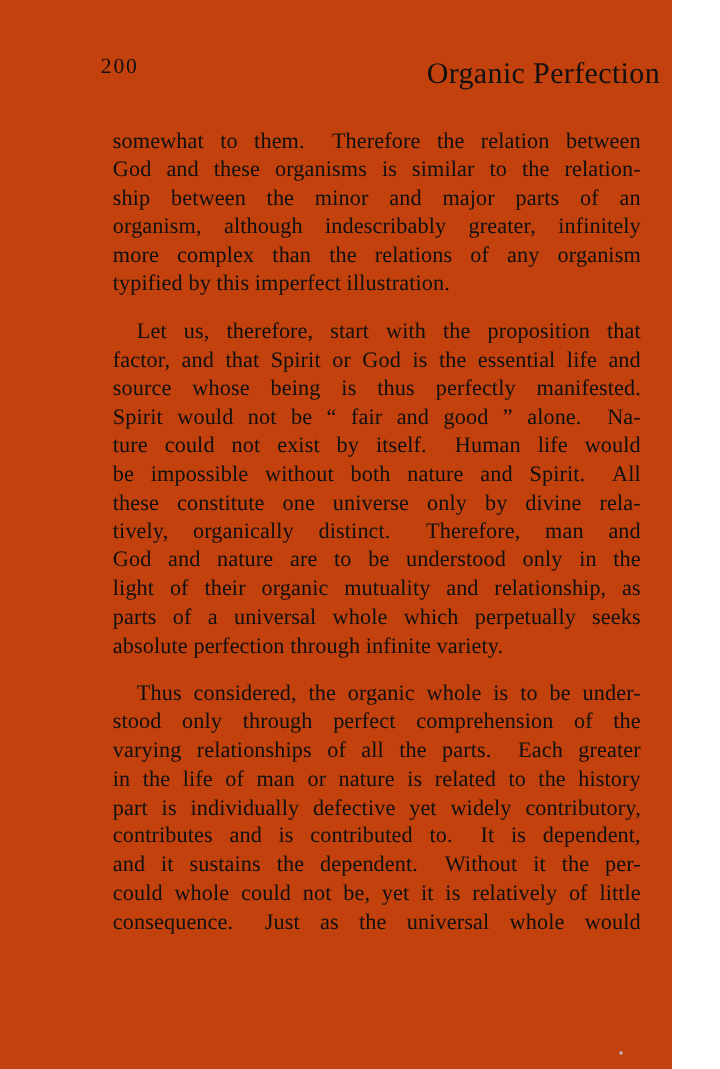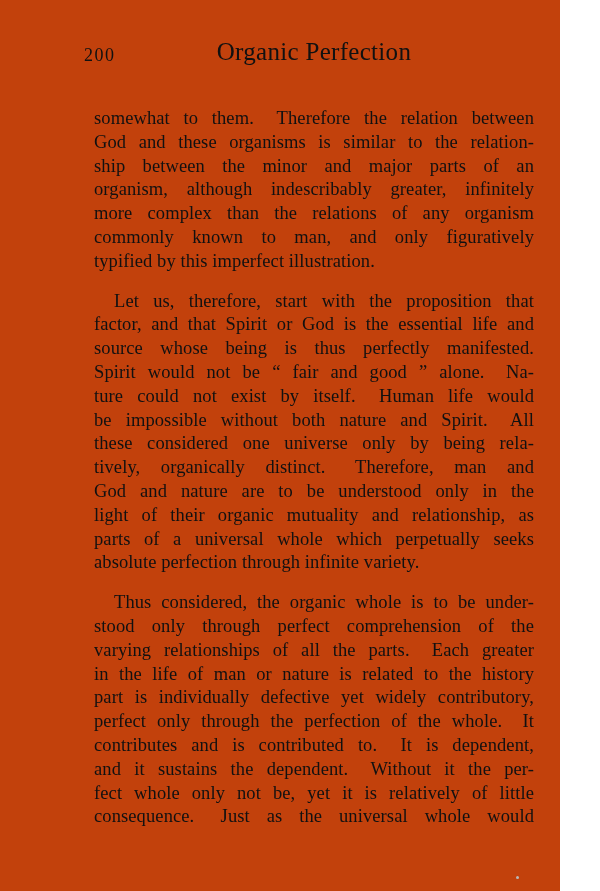--- a/index.html
+++ b/index.html
@@ -29,22 +29,22 @@
     top: 7px;
     font-size: 18px;
     letter-spacing: 1.5px;
     font-variant-numeric: oldstyle-nums;
   }
   .title {
     margin: 0;
     position: absolute;
     left: 0;
     right: 0;
-    top: 0;
-    text-align: center;
+    top: 10px;
+    text-align: right;
     font-size: 25px;
     font-weight: normal;
     letter-spacing: 0.3px;
   }
   .text-block {
     position: absolute;
     top: 91px;
     left: 78px;
     width: 472px;
     font-size: 18.5px;
@@ -78,45 +78,43 @@
     <h1 class="title">Organic Perfection</h1>
   </header>
 
   <main class="text-block">
       <div class="paragraph">
         <div class="line">somewhat to them.  Therefore the relation between</div>
         <div class="line">God and these organisms is similar to the relation-</div>
         <div class="line">ship between the minor and major parts of an</div>
         <div class="line">organism, although indescribably greater, infinitely</div>
         <div class="line">more complex than the relations of any organism</div>
-        <div class="line">commonly known to man, and only figuratively</div>
         <div class="line flush-last">typified by this imperfect illustration.</div>
       </div>
       <div class="paragraph">
         <div class="line indent">Let us, therefore, start with the proposition that</div>
         <div class="line">factor, and that Spirit or God is the essential life and</div>
         <div class="line">source whose being is thus perfectly manifested.</div>
         <div class="line">Spirit would not be “ fair and good ” alone.  Na-</div>
         <div class="line">ture could not exist by itself.  Human life would</div>
         <div class="line">be impossible without both nature and Spirit.  All</div>
-        <div class="line">these considered one universe only by being rela-</div>
+        <div class="line">these constitute one universe only by divine rela-</div>
         <div class="line">tively, organically distinct.  Therefore, man and</div>
         <div class="line">God and nature are to be understood only in the</div>
         <div class="line">light of their organic mutuality and relationship, as</div>
         <div class="line">parts of a universal whole which perpetually seeks</div>
         <div class="line flush-last">absolute perfection through infinite variety.</div>
       </div>
       <div class="paragraph">
         <div class="line indent">Thus considered, the organic whole is to be under-</div>
         <div class="line">stood only through perfect comprehension of the</div>
         <div class="line">varying relationships of all the parts.  Each greater</div>
         <div class="line">in the life of man or nature is related to the history</div>
         <div class="line">part is individually defective yet widely contributory,</div>
-        <div class="line">perfect only through the perfection of the whole.  It</div>
         <div class="line">contributes and is contributed to.  It is dependent,</div>
         <div class="line">and it sustains the dependent.  Without it the per-</div>
-        <div class="line">fect whole only not be, yet it is relatively of little</div>
+        <div class="line">could whole could not be, yet it is relatively of little</div>
         <div class="line">consequence.  Just as the universal whole would</div>
       </div>
     </main>
 
   <span class="speck"></span>
 </div>
 
 </body></html>

